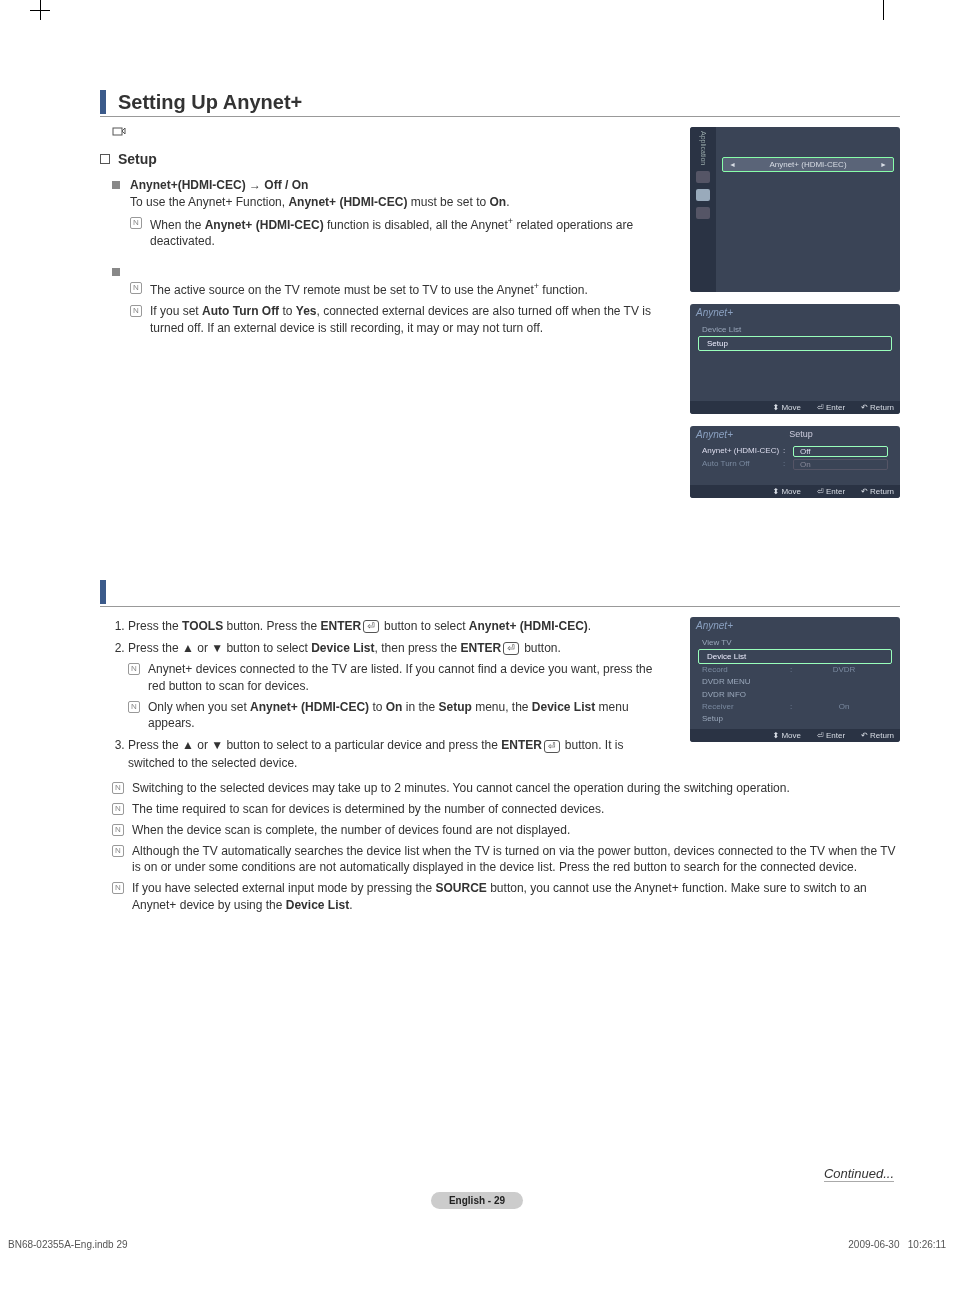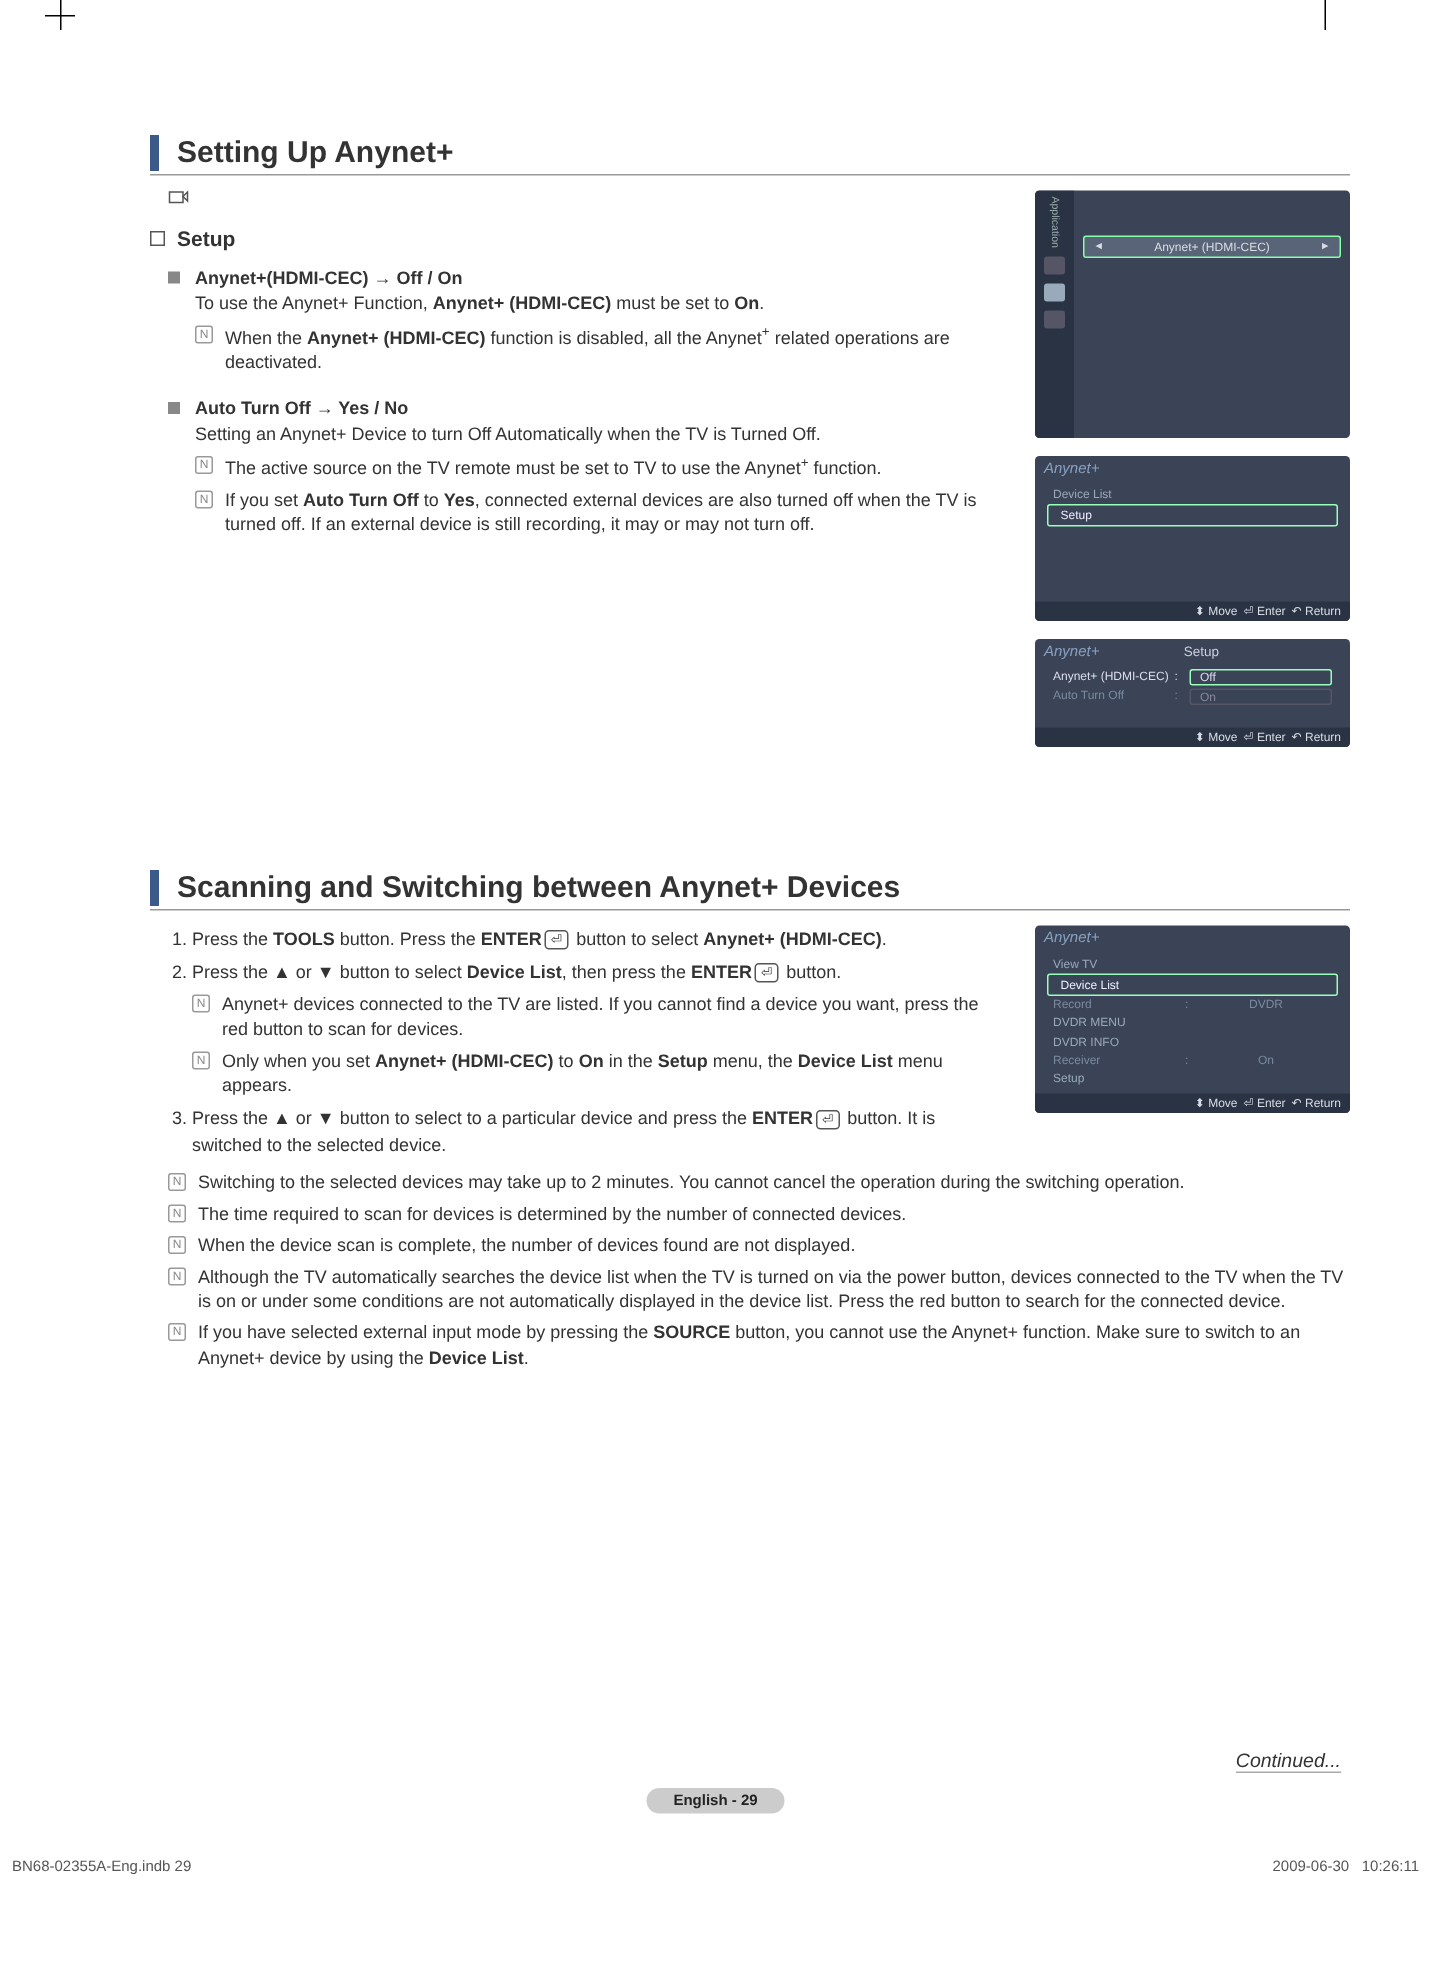--- a/index.html
+++ b/index.html
@@ -33,21 +33,21 @@
   ol.steps li { font-size:12px; line-height:1.5; margin-bottom:4px;}
   
   
   .osd { background:#3a4456; color:#d8dde5; font-size:8px; border-radius:3px; margin-bottom:12px; overflow:hidden;}
   .osd-main-app { display:flex; height:165px;}
   .osd-side { width:26px; background:#2a3344; display:flex; flex-direction:column; align-items:center; padding-top:4px; gap:6px;}
   .osd-side-label { writing-mode: vertical-rl; font-size:7px; color:#9aa;}
   .osd-side-ic { width:14px; height:12px; background:#556; border-radius:2px;}
   .osd-body { flex:1; padding:4px 6px;}
   .osd-row-sel { background:#5a6478; border:1px solid #8fa; border-radius:2px; padding:2px 6px; display:flex; justify-content:space-between; align-items:center;}
-  .osd-footer { background:#2a3344; padding:2px 6px; display:flex; justify-content:flex-end; gap:4px; font-size:8px;}
+  .osd-footer { background:#2a3344; padding:2px 6px; display:flex; justify-content:flex-end; gap:16px; font-size:8px;}
   .osd-title { font-style:italic; color:#8aa0c0; padding:3px 6px; font-size:10px;}
   .osd-title-center { text-align:center; font-size:9px; padding:3px 0; color:#ccd;}
   .osd-list-row { padding:2px 8px; color:#9aa8bb;}
   .osd-list-row.sel { border:1px solid #9fb; border-radius:2px; margin:0 4px; color:#eef;}
   .osd-kv { display:flex; padding:1px 8px; color:#7a8aa0;}
   .osd-kv .k{ flex:1;}
   .osd-kv .c{ width:10px;}
   .osd-kv .v{ flex:1;}
   .osd-kv .vbox{ border:1px solid #9fb; border-radius:2px; padding:0 6px; flex:1; color:#dde;}
   .osd-kv.sel .k, .osd-kv.sel .c { color:#dde;}
@@ -100,24 +100,20 @@
           </div>
           <div class="note-row">
             <span class="n-icon">N</span>
             <div><span>When the </span><b>Anynet+ (HDMI-CEC)</b><span> function is disabled, all the Anynet</span><sup>+</sup><span> related operations are deactivated.</span></div>
           </div>
         </div>
 
         <div class="setting-block">
           <div class="setting-head">
             <span class="grey-sq"></span>
-            <div class="setting-text">
-              <b>Auto Turn Off → Yes / No</b><br>
-              <span>Setting an Anynet+ Device to turn Off Automatically when the TV is Turned Off.</span>
-            </div>
           </div>
           <div class="note-row">
             <span class="n-icon">N</span>
             <div><span>The active source on the TV remote must be set to TV to use the Anynet</span><sup>+</sup><span> function.</span></div>
           </div>
           <div class="note-row">
             <span class="n-icon">N</span>
             <div><span>If you set </span><b>Auto Turn Off</b><span> to </span><b>Yes</b><span>, connected external devices are also turned off when the TV is turned off. If an external device is still recording, it may or may not turn off.</span></div>
           </div>
         </div>
@@ -181,21 +177,20 @@
             <span>↶ <span>Return</span></span>
           </div>
         </div>
       </div>
     </div>
   </div>
 
   <div class="section" style="margin-top:70px;">
     <div class="section-title-wrap">
       <div class="blue-bar"></div>
-      <div class="section-title">Scanning and Switching between Anynet+ Devices</div>
     </div>
 
     <div class="content-row">
       <div class="text-col">
         <ol class="steps">
           <li>
             <span>Press the </span><b>TOOLS</b><span> button. Press the </span><b>ENTER</b><span class="enter-icon">⏎</span><span> button to select </span><b>Anynet+ (HDMI-CEC)</b><span>.</span>
           </li>
           <li>
             <span>Press the ▲ or ▼ button to select </span><b>Device List</b><span>, then press the </span><b>ENTER</b><span class="enter-icon">⏎</span><span> button.</span>

